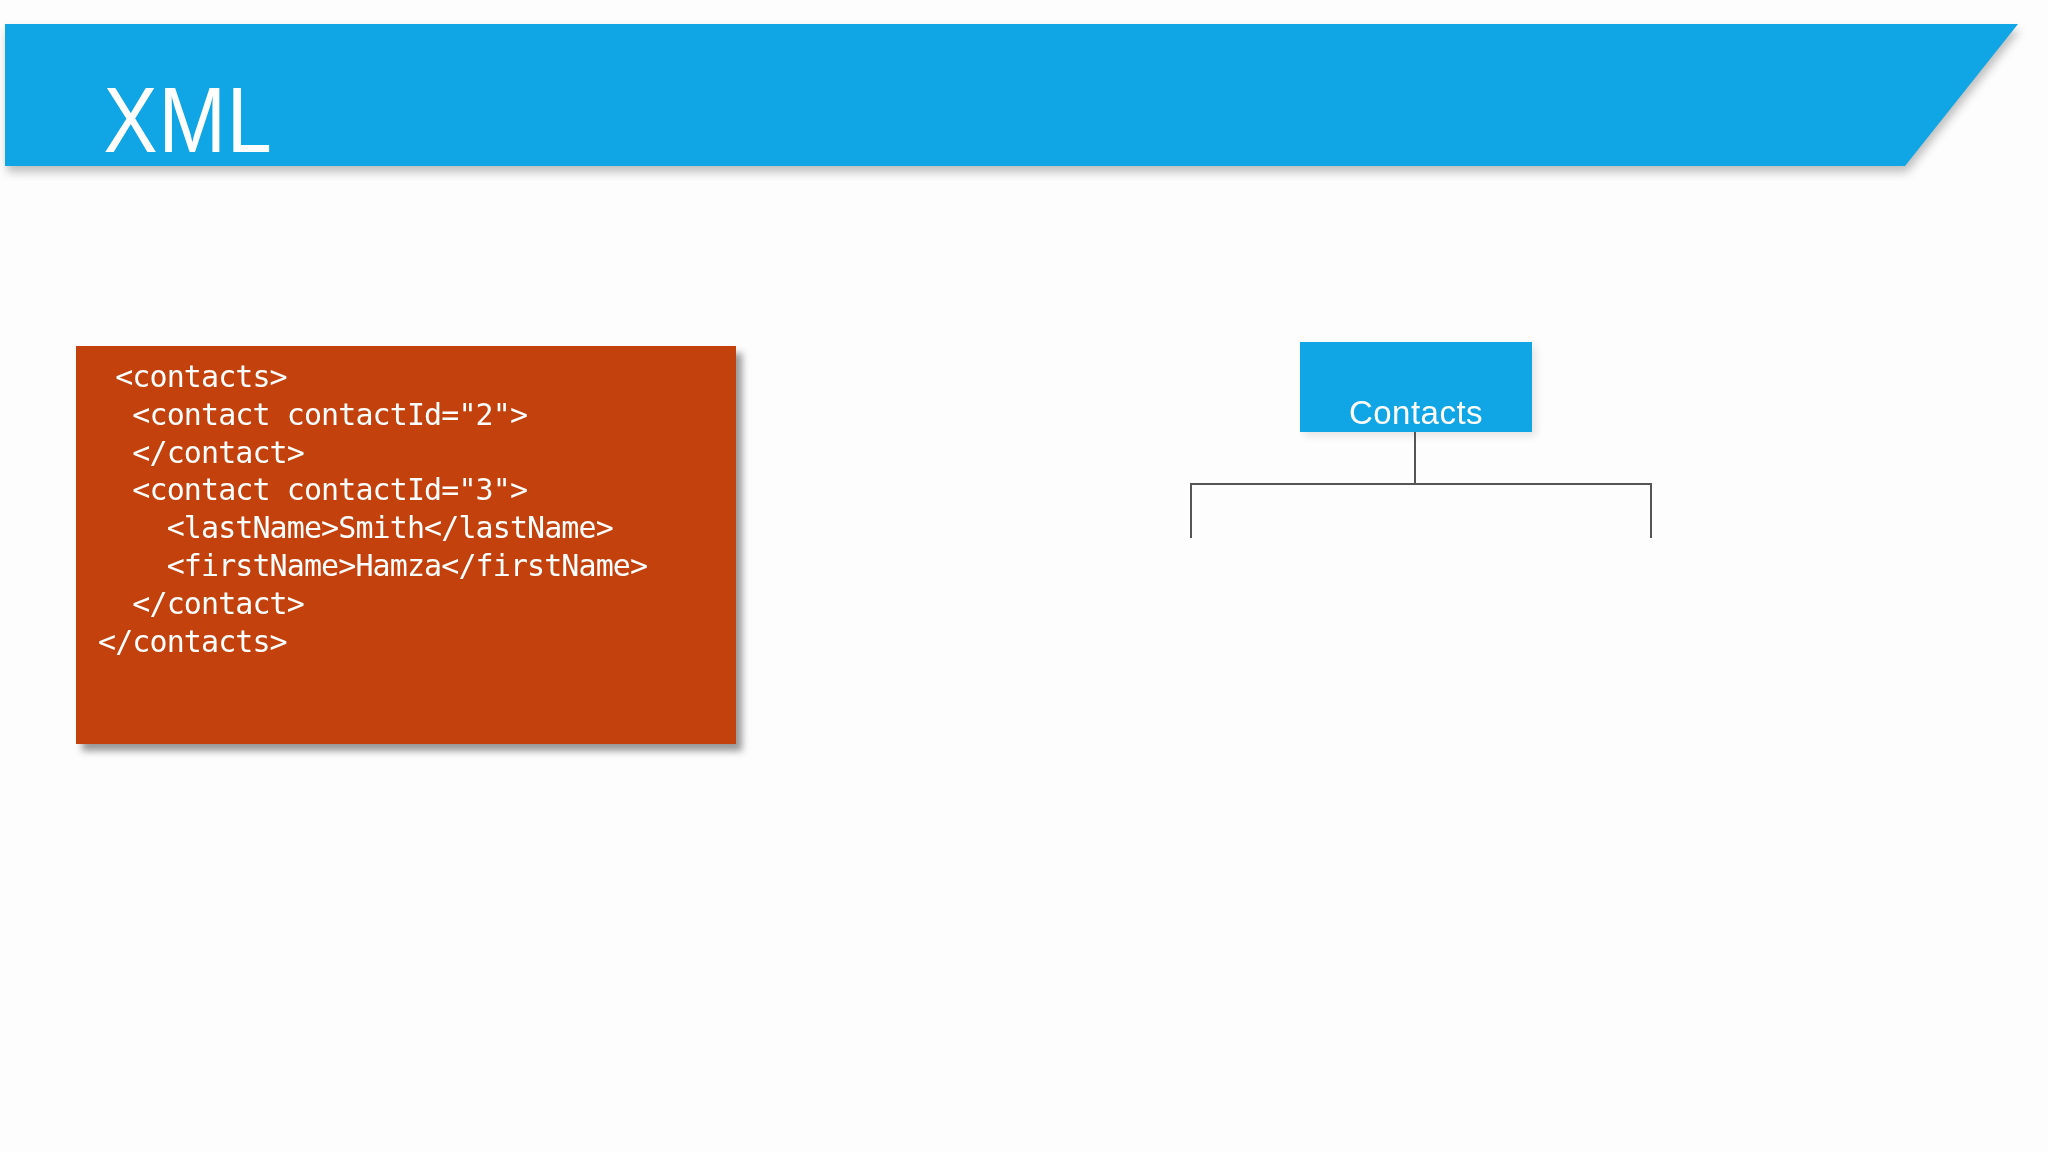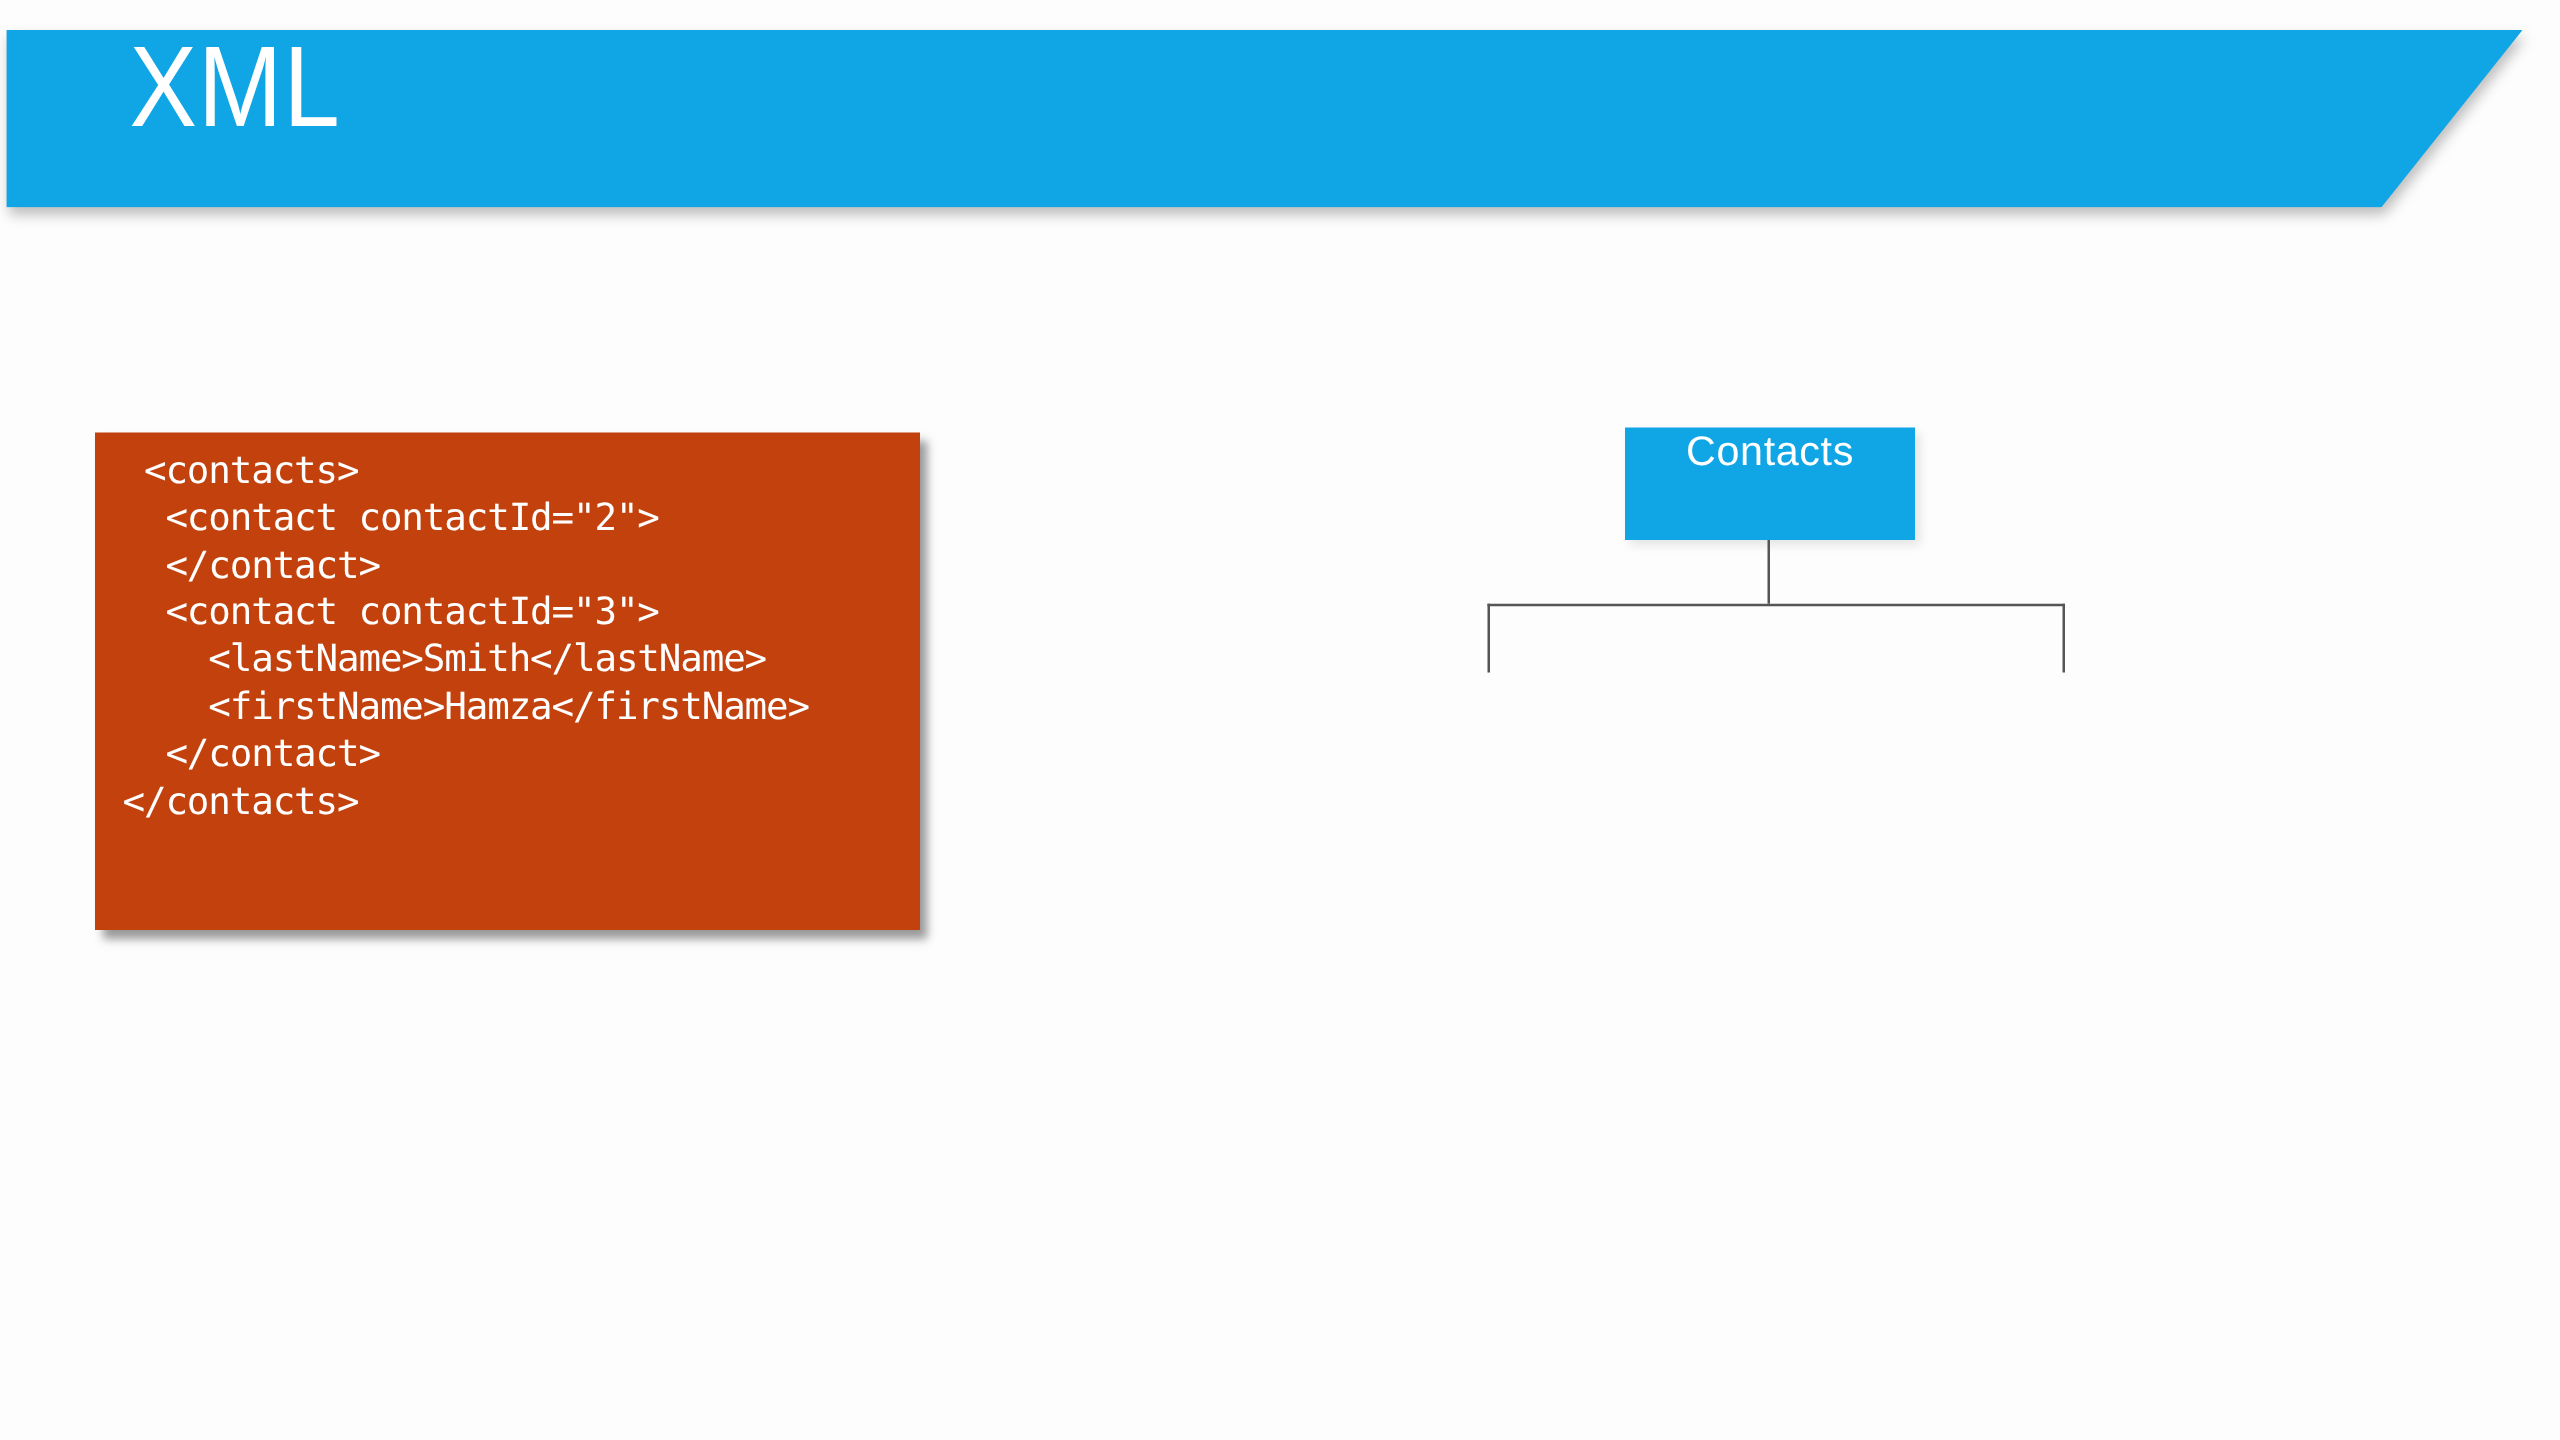--- a/index.html
+++ b/index.html
@@ -23,21 +23,21 @@
     width: 2048px; height: 200px;
     filter: drop-shadow(2px 6px 5px rgba(110,110,110,0.45));
   }
   .banner {
     position: absolute;
     left: 5px; top: 24px;
     width: 2013px; height: 142px;
     background: #10A6E5;
     clip-path: polygon(0 0, 100% 0, calc(100% - 113px) 100%, 0 100%);
     display: flex;
-    align-items: flex-start;
+    align-items: flex-end;
   }
   .slide-title {
     color: #ffffff;
     font-size: 92px;
     font-weight: 100;
     line-height: 1;
     padding-left: 112px;
     letter-spacing: 1px;
     transform: scaleX(0.88);
     transform-origin: left center;
@@ -64,21 +64,21 @@
   }
 
   
   .tree-node-root {
     position: absolute;
     left: 1300px; top: 342px;
     width: 232px; height: 90px;
     background: #10A6E5;
     box-shadow: 4px 4px 8px rgba(0,0,0,0.10);
     display: flex;
-    align-items: flex-start;
+    align-items: flex-end;
     justify-content: center;
   }
   .tree-node-label {
     color: #ffffff;
     font-size: 33px;
     font-weight: 300;
     letter-spacing: 0.5px;
   }
   .conn {
     position: absolute;

